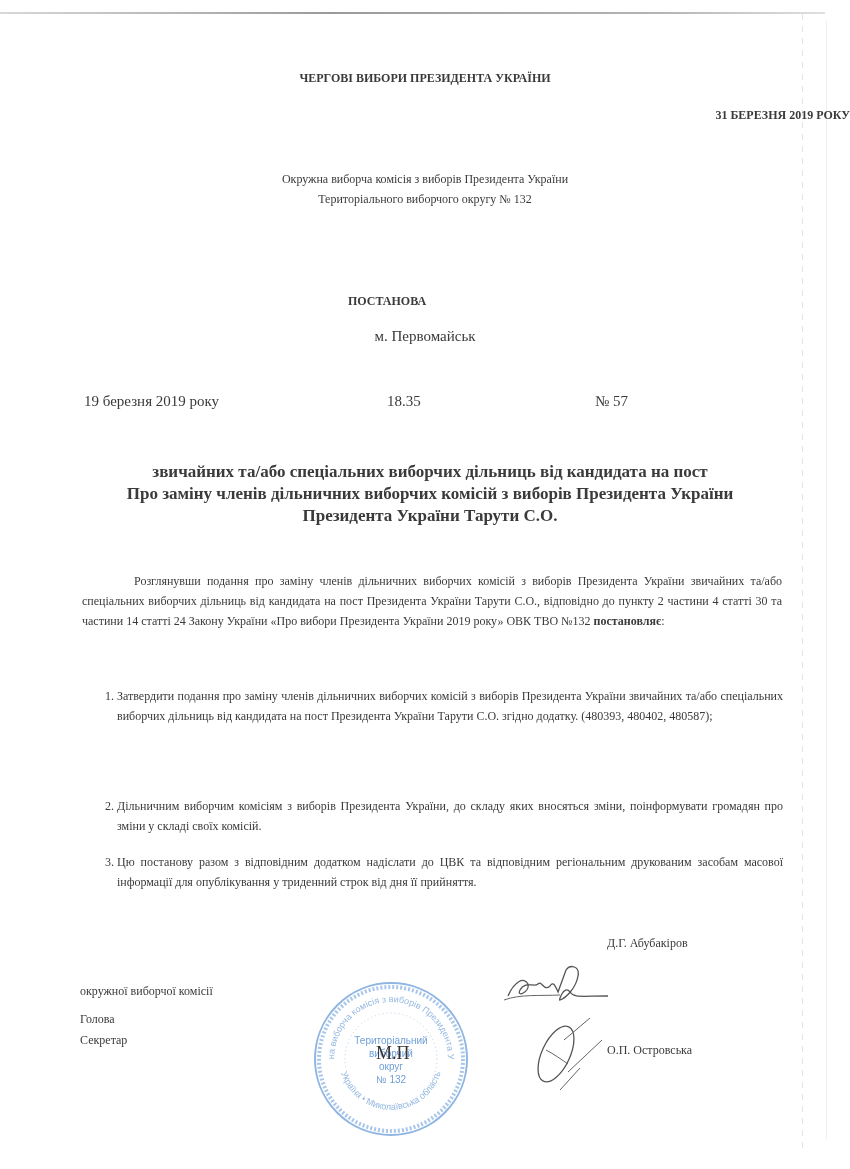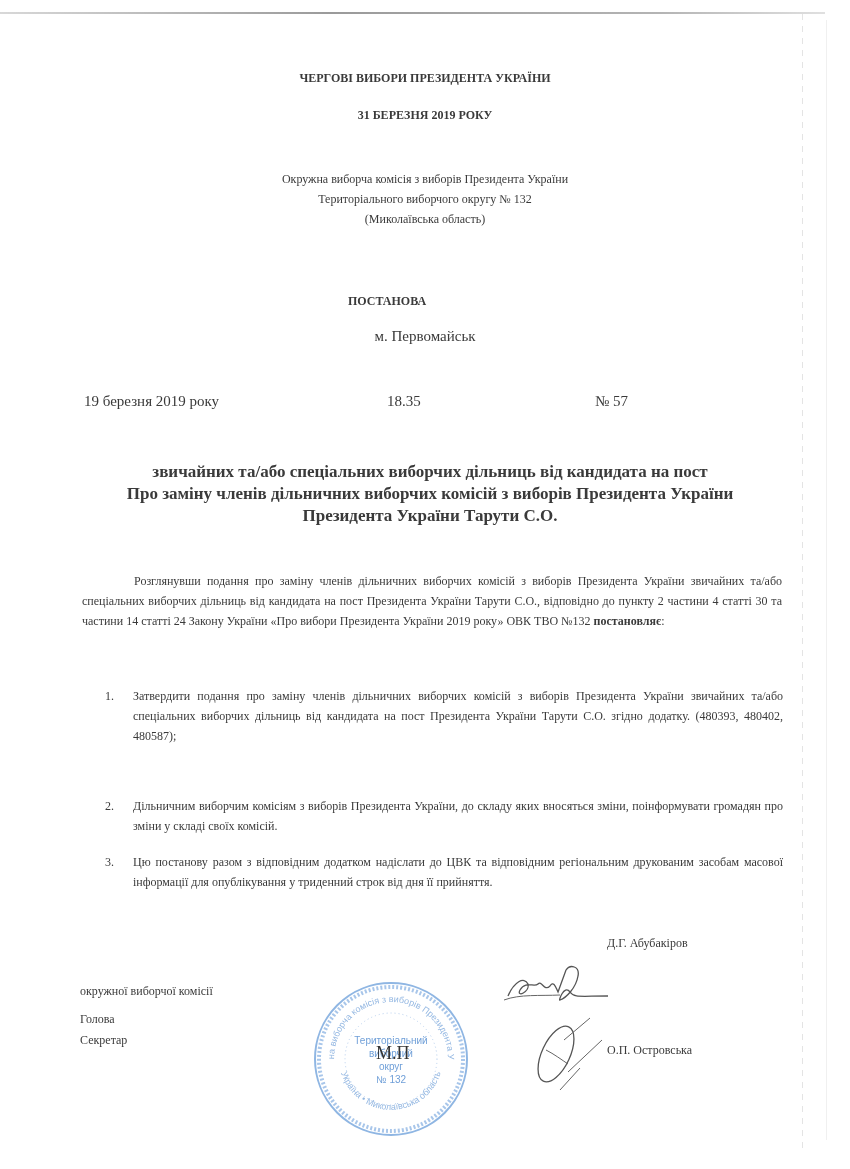--- a/index.html
+++ b/index.html
@@ -13,33 +13,33 @@
     background: repeating-linear-gradient(to bottom, #e4e4e4 0 6px, transparent 6px 12px); }
   .scan-right2 { position: absolute; left: 826px; top: 20px; width: 1px; height: 1120px; background: #f0f0f0; }
   .abs { position: absolute; }
   .center { text-align: center; }
   .bold { font-weight: bold; }
   .t16 { font-size: 12px; }
   .t15 { font-size: 15px; }
   .t17 { font-size: 17px; }
 
   #h1 { left: 0; width: 850px; top: 71px; }
-  #h2 { left: 0; width: 850px; top: 108px; }
+  #h2 { left: 0; width: 850px; top: 108px; text-align: right; }
   #org { left: 0; width: 850px; top: 169px; line-height: 20px; }
   #post { left: 0; width: 774px; top: 294px; }
   #city { left: 0; width: 850px; top: 328px; }
   #date { left: 84px; top: 393px; }
   #time { left: 387px; top: 393px; }
   #num { left: 595px; top: 393px; }
   #subj { left: 95px; width: 670px; top: 461px; line-height: 22px; }
   #pre { left: 82px; width: 700px; top: 571px; line-height: 20px; text-align: justify; }
   #pre .indent { display: inline-block; width: 52px; }
   .item { left: 105px; width: 678px; line-height: 20px; text-align: justify; }
   .item .n { position: absolute; left: 0; top: 0; }
-  .item .txt { margin-left: 28px; display: block; }
+  .item .txt { margin-left: 12px; display: block; }
   #i1 { top: 686px; }
   #i2 { top: 796px; }
   #i3 { top: 852px; }
 
   #chair1 { left: 80px; top: 1012px; }
   #chair2 { left: 80px; top: 984px; }
   #sec { left: 80px; top: 1033px; }
   #name1 { left: 607px; top: 936px; }
   #name2 { left: 607px; top: 1033px; margin-top: 10px; }
   #mp { left: 376px; top: 1043px; font-size: 18px; color: #333; }
@@ -54,21 +54,20 @@
 <div class="scan-top"></div>
 <div class="scan-right"></div>
 <div class="scan-right2"></div>
 
 <div id="h1" class="abs center bold t16">ЧЕРГОВІ ВИБОРИ ПРЕЗИДЕНТА УКРАЇНИ</div>
 <div id="h2" class="abs center bold t16">31 БЕРЕЗНЯ 2019 РОКУ</div>
 
 <div id="org" class="abs center t16">
   <div>Окружна виборча комісія з виборів Президента України</div>
   <div>Територіального виборчого округу № 132</div>
-  <div>(Миколаївська область)</div>
 </div>
 
 <div id="post" class="abs center bold t16">ПОСТАНОВА</div>
 <div id="city" class="abs center t15">м. Первомайськ</div>
 
 <div id="date" class="abs t15">19 березня 2019 року</div>
 <div id="time" class="abs t15">18.35</div>
 <div id="num" class="abs t15">№  57</div>
 
 <div id="subj" class="abs center bold t17">

